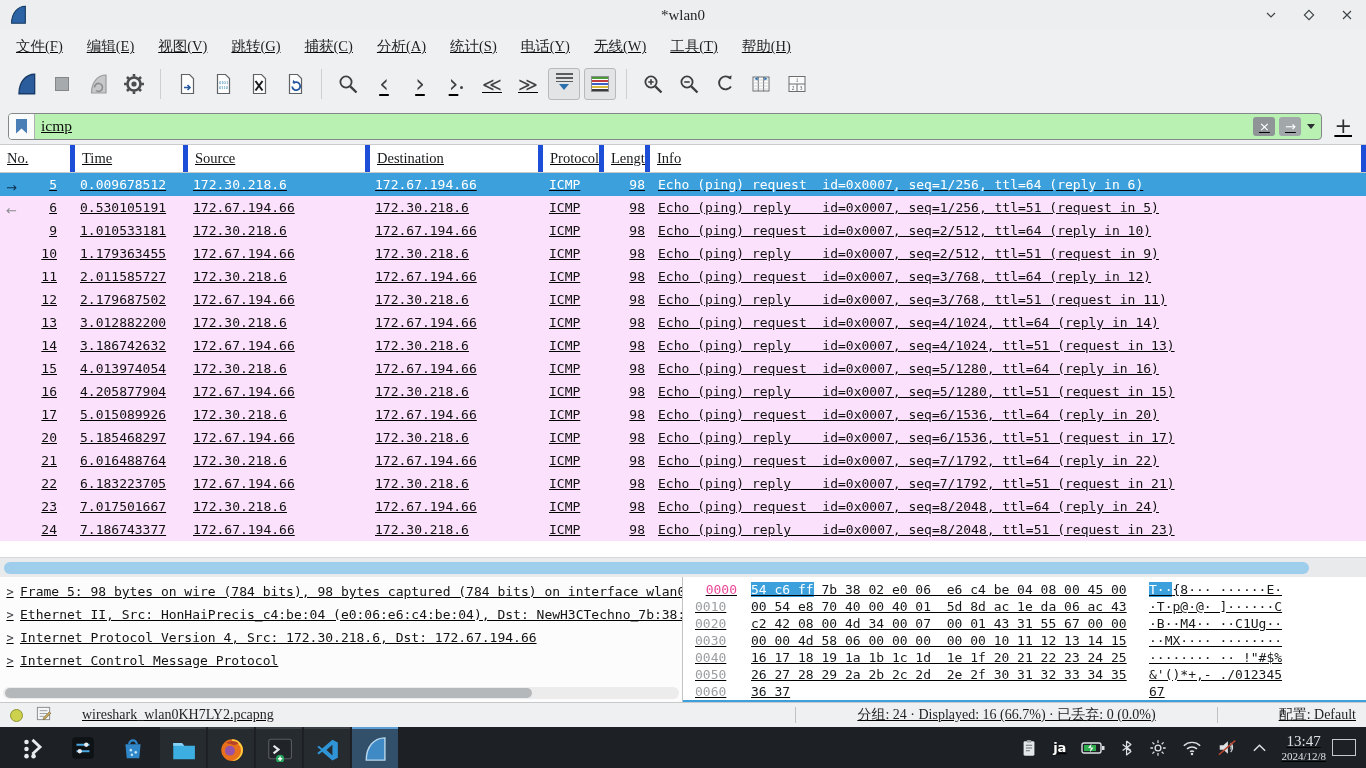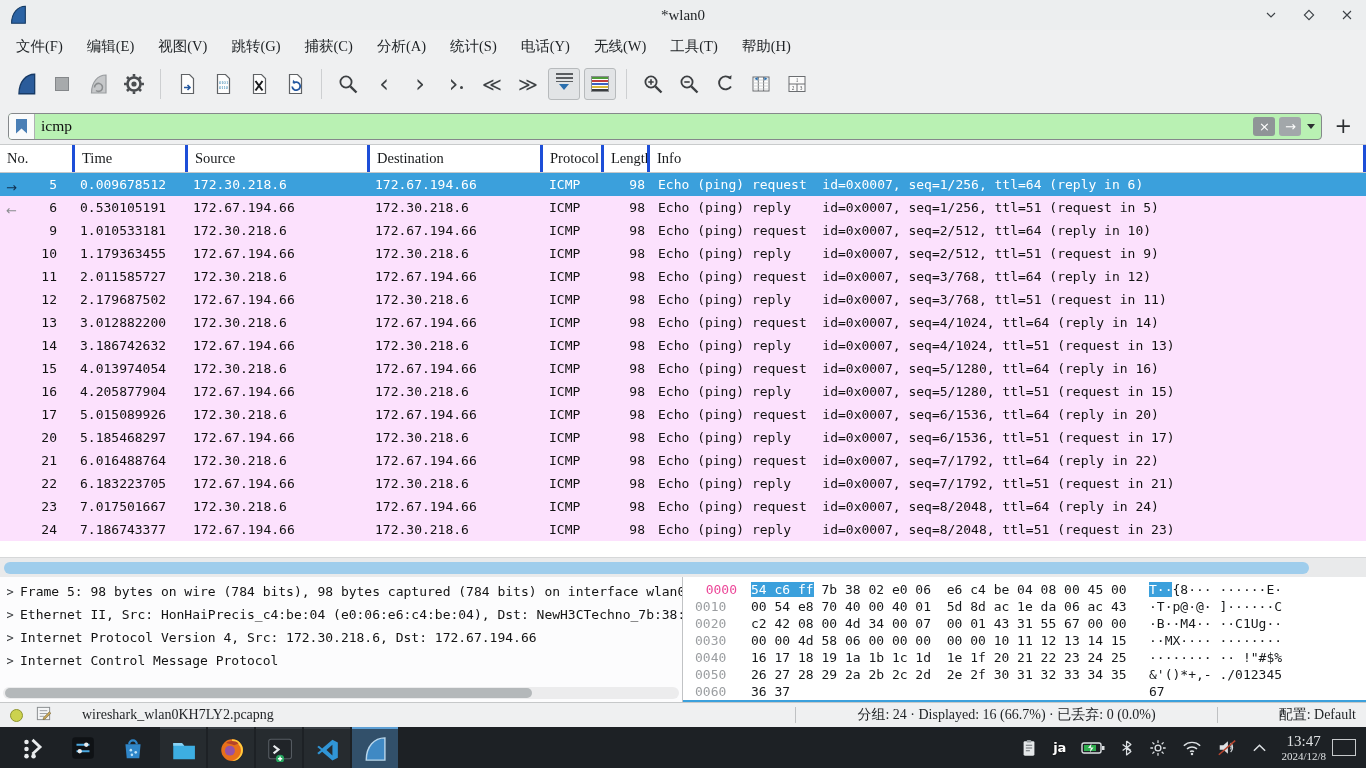--- a/index.html
+++ b/index.html
@@ -1,18 +1,18 @@
 <!DOCTYPE html>
 <html><head>
 <meta charset="utf-8">
 <style>
   * { box-sizing: border-box; margin:0; padding:0; }
   html,body { width:1366px; height:768px; overflow:hidden; }
   body { font-family:"Liberation Serif", serif; background:#eff0f1; }
-  .screen { position:relative; width:1366px; height:706px; display:flex; flex-direction:column; background:#eff0f1; }
+  .screen { position:relative; width:1366px; height:706px; display:flex; flex-direction:column; background:#eff0f1;text-decoration:underline; }
 
   
   .titlebar { height:30px; flex:0 0 30px; position:relative; display:flex; align-items:center; background:#eceeef; }
   .titlebar .logo { position:absolute; left:7px; top:3px; }
   .titlebar .title { position:absolute; left:0; right:0; text-align:center; font-size:15px; color:#1f2326; }
   .win-controls { position:absolute; right:10px; top:0; height:30px; display:flex; align-items:center; gap:20px; }
   .win-btn { width:18px; height:18px; display:flex; align-items:center; justify-content:center; }
 
   
   .menubar { height:30px; flex:0 0 30px; display:flex; align-items:flex-end; padding-left:4px; }
@@ -45,21 +45,21 @@
   .fbtn { width:22px; height:19px; border-radius:3px; color:#fff; display:flex; align-items:center; justify-content:center; font-family:"DejaVu Sans",sans-serif; font-size:13px; line-height:1; }
   .fbtn.clear { background:#8f9497; }
   .fbtn.apply { background:#a2a7aa; }
   .caret { width:0; height:0; border:4px solid transparent; border-top:5px solid #2c2f32; margin-top:5px; margin-left:2px; }
   .filter-add { font-family:"DejaVu Sans",sans-serif; font-size:21px; color:#2c2f32; padding:0 8px 0 12px; }
 
   
   .plist { flex:0 0 432px; height:432px; background:#ffffff; display:flex; flex-direction:column; border-top:1px solid #c9cbcc; }
   .grid7 { display:grid; grid-template-columns:75px 113px 182px 173px 61px 46px 1fr; }
   .plist-header { height:28px; flex:0 0 28px; background:#fff; border-bottom:1px solid #c6c8c9; font-size:14.5px; color:#17191b; }
-  .hcell { padding-left:7px; border-right:3px solid #1d4ed8; height:100%; display:flex; align-items:center; overflow:hidden; white-space:nowrap; }
+  .hcell { padding-left:7px; border-right:5px solid #1d4ed8; height:100%; display:flex; align-items:center; overflow:hidden; white-space:nowrap; }
   .prow { height:23px; flex:0 0 23px; font:13px "DejaVu Sans Mono", monospace; background:#fce1fd; color:#121212; align-items:center; }
   .prow.selected { background:#3ba0dc; color:#ffffff; }
   .c-no { text-align:right; padding-right:18px; position:relative; }
   .marker { position:absolute; left:6px; top:3px; font-family:"DejaVu Sans",sans-serif; font-size:13px; line-height:1.2; color:#8a8d90; }
   .prow.selected .marker { color:#0f2d4c; }
   .c-pad { padding-left:5px; }
   .c-proto { padding-left:6px; }
   .c-len { text-align:right; padding-right:5px; }
   .c-info { padding-left:8px; white-space:pre; overflow:hidden; }
   .plist-gap { flex:0 0 16px; background:#fff; }

